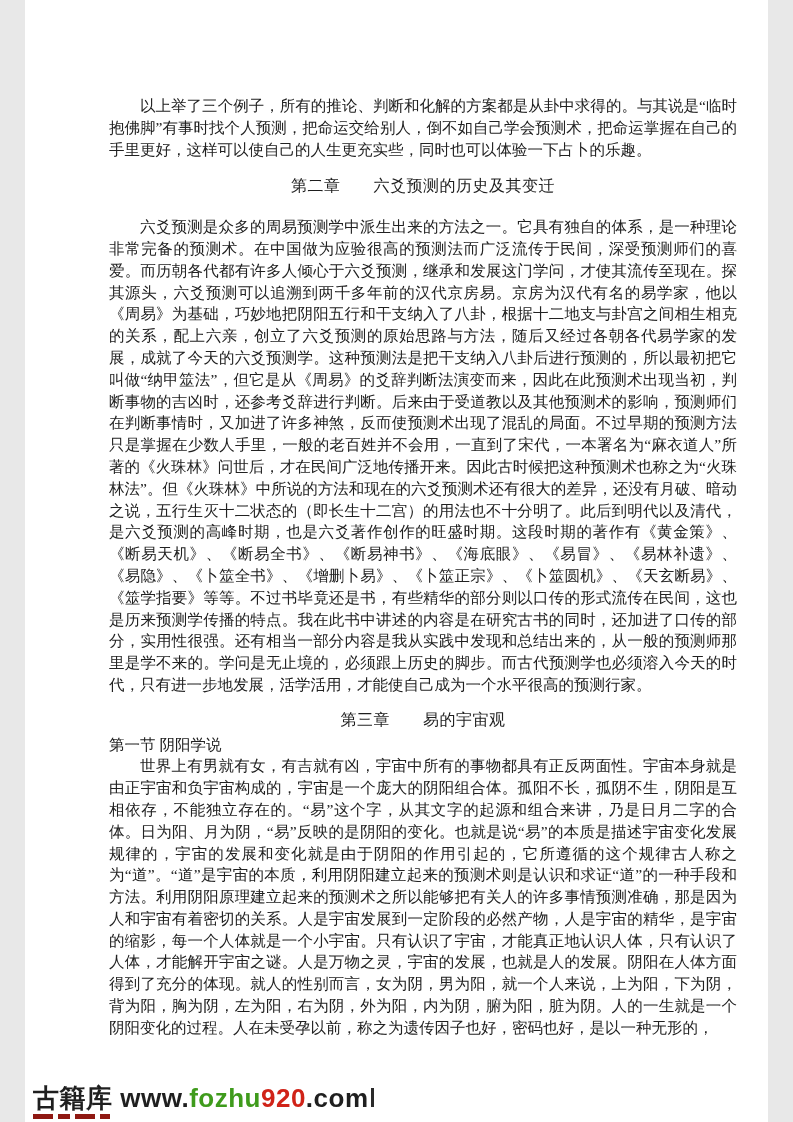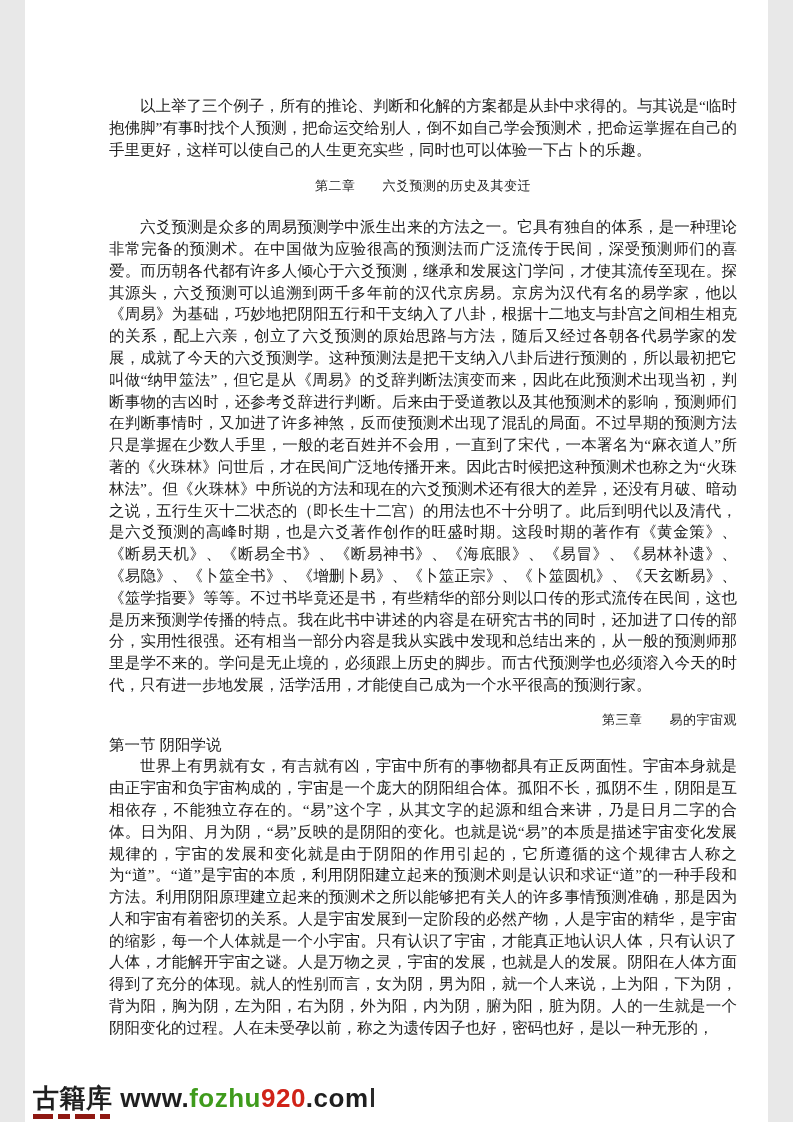--- a/index.html
+++ b/index.html
@@ -21,29 +21,29 @@
     font-size: 15.5px;
     line-height: 21.8px;
     text-align: justify;
     text-justify: inter-ideograph;
   }
   .para {
     margin: 0;
     text-indent: 2em;
   }
   .chapter {
-    font-size: 13px;
+    font-size: 16px;
     font-weight: normal;
     text-align: center;
     text-indent: 0;
     letter-spacing: 0.5px;
     margin: 15px 0 19px 0;
     color: #1e1e1e;
   }
-  .chapter.c3 { margin: 13px 0 3px 0; text-align: right; }
+  .chapter.c3 { margin: 13px 0 3px 0; }
   .section-heading {
     margin: 0;
     text-indent: 0;
     text-align: left;
   }
   .footer {
     position: absolute;
     left: 8px;
     top: 1086px;
     width: 600px;

